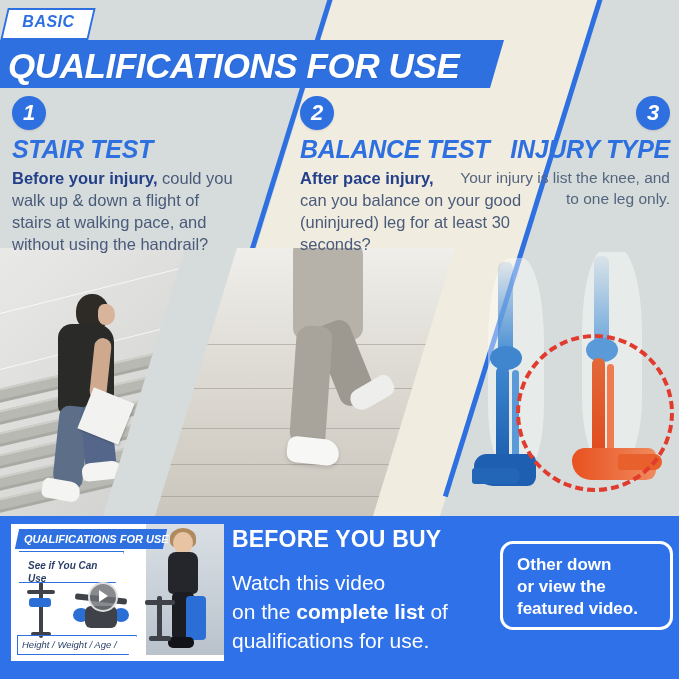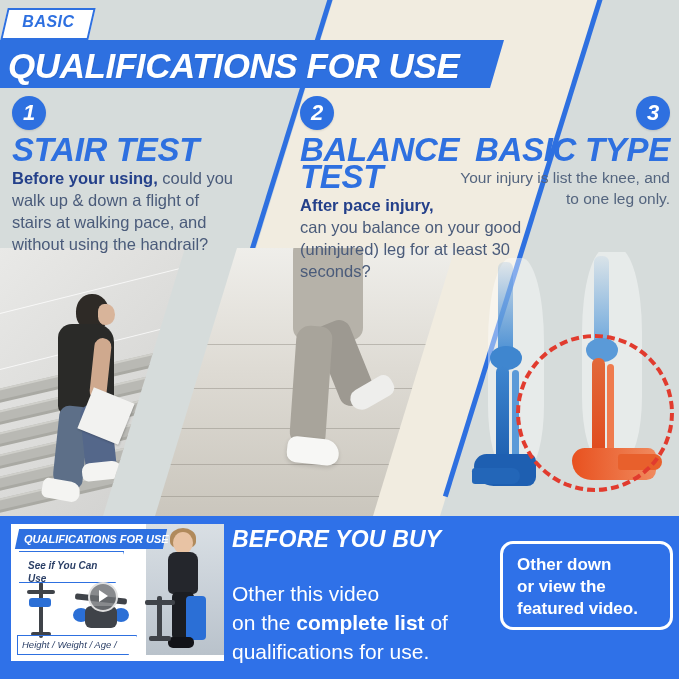--- a/index.html
+++ b/index.html
@@ -93,21 +93,21 @@
 
   
   .col{position:absolute;}
   .c1{left:12px;top:96px;width:230px;text-align:left;}
   .c2{left:300px;top:96px;width:230px;text-align:left;}
   .c3{left:448px;top:96px;width:222px;text-align:right;}
   .numbadge{width:34px;height:34px;border-radius:50%;background:#2e70e0;color:#fff;
      font-style:italic;font-weight:bold;font-size:22px;text-align:center;line-height:34px;
      display:inline-block;box-shadow:0 1px 2px rgba(0,0,0,.12);}
   .c3 .numbadge{margin-right:0;}
-  .coltitle{font-style:italic;font-weight:bold;font-size:33px;color:#2e70e0;margin:6px 0 4px;
+  .coltitle{font-style:italic;font-weight:bold;font-size:25px;color:#2e70e0;margin:6px 0 4px;
      line-height:27px;letter-spacing:-.3px;}
   .colbody{font-size:16.5px;line-height:22px;color:#4a5b7a;}
   .colbody b{color:#24408a;font-weight:bold;}
   .c3 .colbody{color:#54657f;font-size:15.5px;line-height:21px;}
 
   
   .bottom{position:absolute;left:0;top:516px;width:679px;height:163px;background:#2f71e8;}
   .thumb{position:absolute;left:8px;top:521px;width:213px;height:137px;background:#fff;
      border:3px solid #2f71e8;overflow:hidden;}
   .th-inner{position:absolute;inset:0;background:#ffffff;}
@@ -134,21 +134,21 @@
   .dev2{left:60px;top:70px;width:60px;height:42px;}
   .dev3{left:120px;top:58px;width:60px;height:62px;}
   .dev-bar{position:absolute;background:#3f4349;border-radius:2px;}
   .dev-blue{position:absolute;background:#2b6fd6;border-radius:3px;}
   .playbtn{position:absolute;left:88px;top:582px;width:26px;height:26px;border-radius:50%;
      background:rgba(110,112,116,.82);border:2px solid rgba(235,235,235,.9);}
   .playbtn:after{content:"";position:absolute;left:9px;top:6px;border-left:9px solid #fff;
      border-top:6px solid transparent;border-bottom:6px solid transparent;}
 
   .bb-text{position:absolute;left:232px;top:526px;width:250px;}
-  .bb-title{font-style:italic;font-weight:bold;font-size:23px;color:#fff;margin:0 0 26px;letter-spacing:.2px;}
+  .bb-title{font-weight:bold;font-size:23px;color:#fff;margin:0 0 15px;letter-spacing:.2px;}
   .bb-body{font-size:21px;line-height:29px;color:#fff;}
   .bb-body b{font-weight:bold;}
   .scrollbox{position:absolute;left:500px;top:541px;width:167px;height:83px;border:3px solid #fff;
      border-radius:13px;}
   .scrollbox p{margin:0;padding:10px 0 0 14px;font-size:17px;line-height:22px;color:#fff;font-weight:bold;}
 </style>
 </head>
 <body>
 
 <div class="poster">
@@ -228,32 +228,32 @@
   <div class="tag-basic">
     <span>BASIC</span>
   </div>
   <div class="headband">
     <h1>QUALIFICATIONS FOR USE</h1>
   </div>
 
   <div class="col c1">
     <div class="numbadge">1</div>
     <div class="coltitle">STAIR TEST</div>
-    <div class="colbody"><b>Before your using,</b><span> could you walk up &amp; down a flight of stairs at walking pace, and without using the handrail?</span></div>
+    <div class="colbody"><b>Before your injury,</b><span> could you walk up &amp; down a flight of stairs at walking pace, and without using the handrail?</span></div>
   </div>
 
   <div class="col c2">
     <div class="numbadge">2</div>
     <div class="coltitle">BALANCE TEST</div>
     <div class="colbody"><b>After pace injury,</b><br><span>can you balance on your good (uninjured) leg for at least 30 seconds?</span></div>
   </div>
 
   <div class="col c3">
     <div class="numbadge">3</div>
-    <div class="coltitle">BASIC TYPE</div>
+    <div class="coltitle">INJURY TYPE</div>
     <div class="colbody">Your injury is list the knee, and to one leg only.</div>
   </div>
 
   <div class="bottom"></div>
 
   <div class="thumb">
     <div class="th-inner">
       <div class="th-photo">
         <div class="w-hair"></div>
           <div class="w-head"></div>
@@ -289,21 +289,21 @@
       <div class="th-foot">
         <span>Height / Weight / Age / Other</span>
       </div>
     </div>
   </div>
   <div class="playbtn"></div>
 
   <div class="bb-text">
     <div class="bb-title">BEFORE YOU BUY</div>
     <div class="bb-body">
-      <span>Other this video</span><br>
+      <span>Watch this video</span><br>
       <span>on the </span><b>complete list</b><span> of</span><br>
       <span>qualifications for use.</span>
     </div>
   </div>
 
   <div class="scrollbox">
     <p>
       <span>Other down</span><br>
       <span>or view the</span><br>
       <span>featured video.</span>

